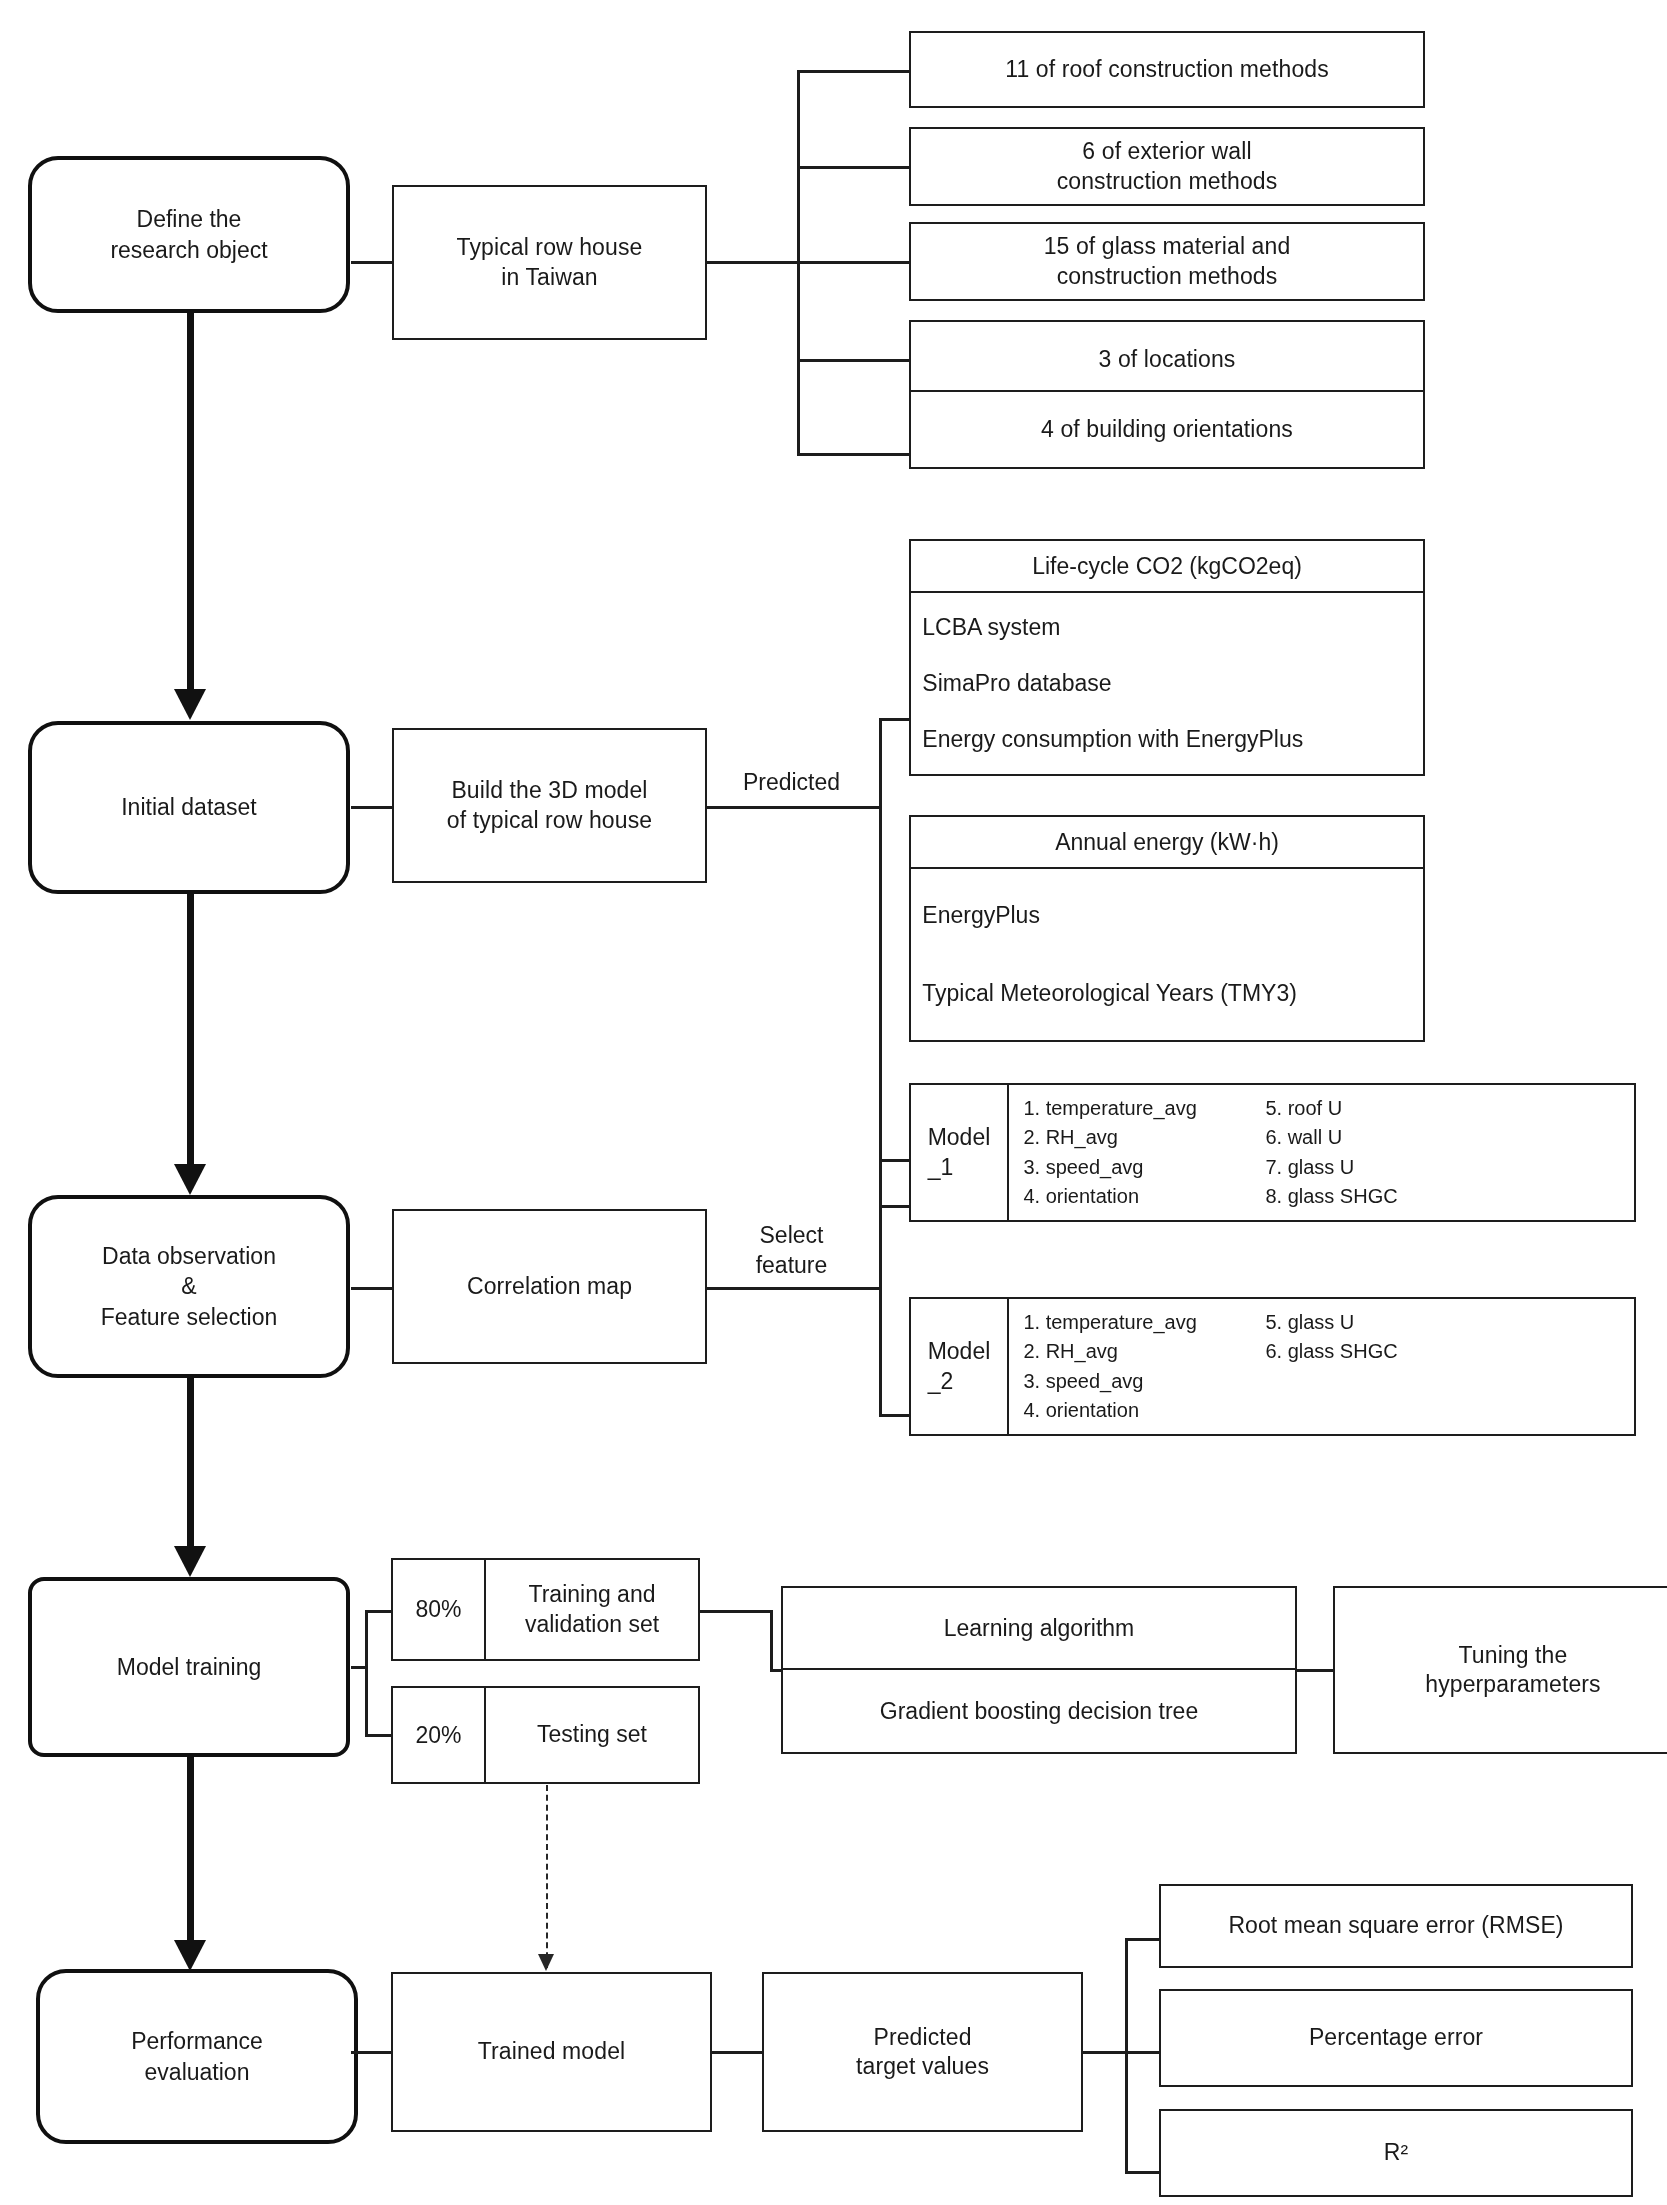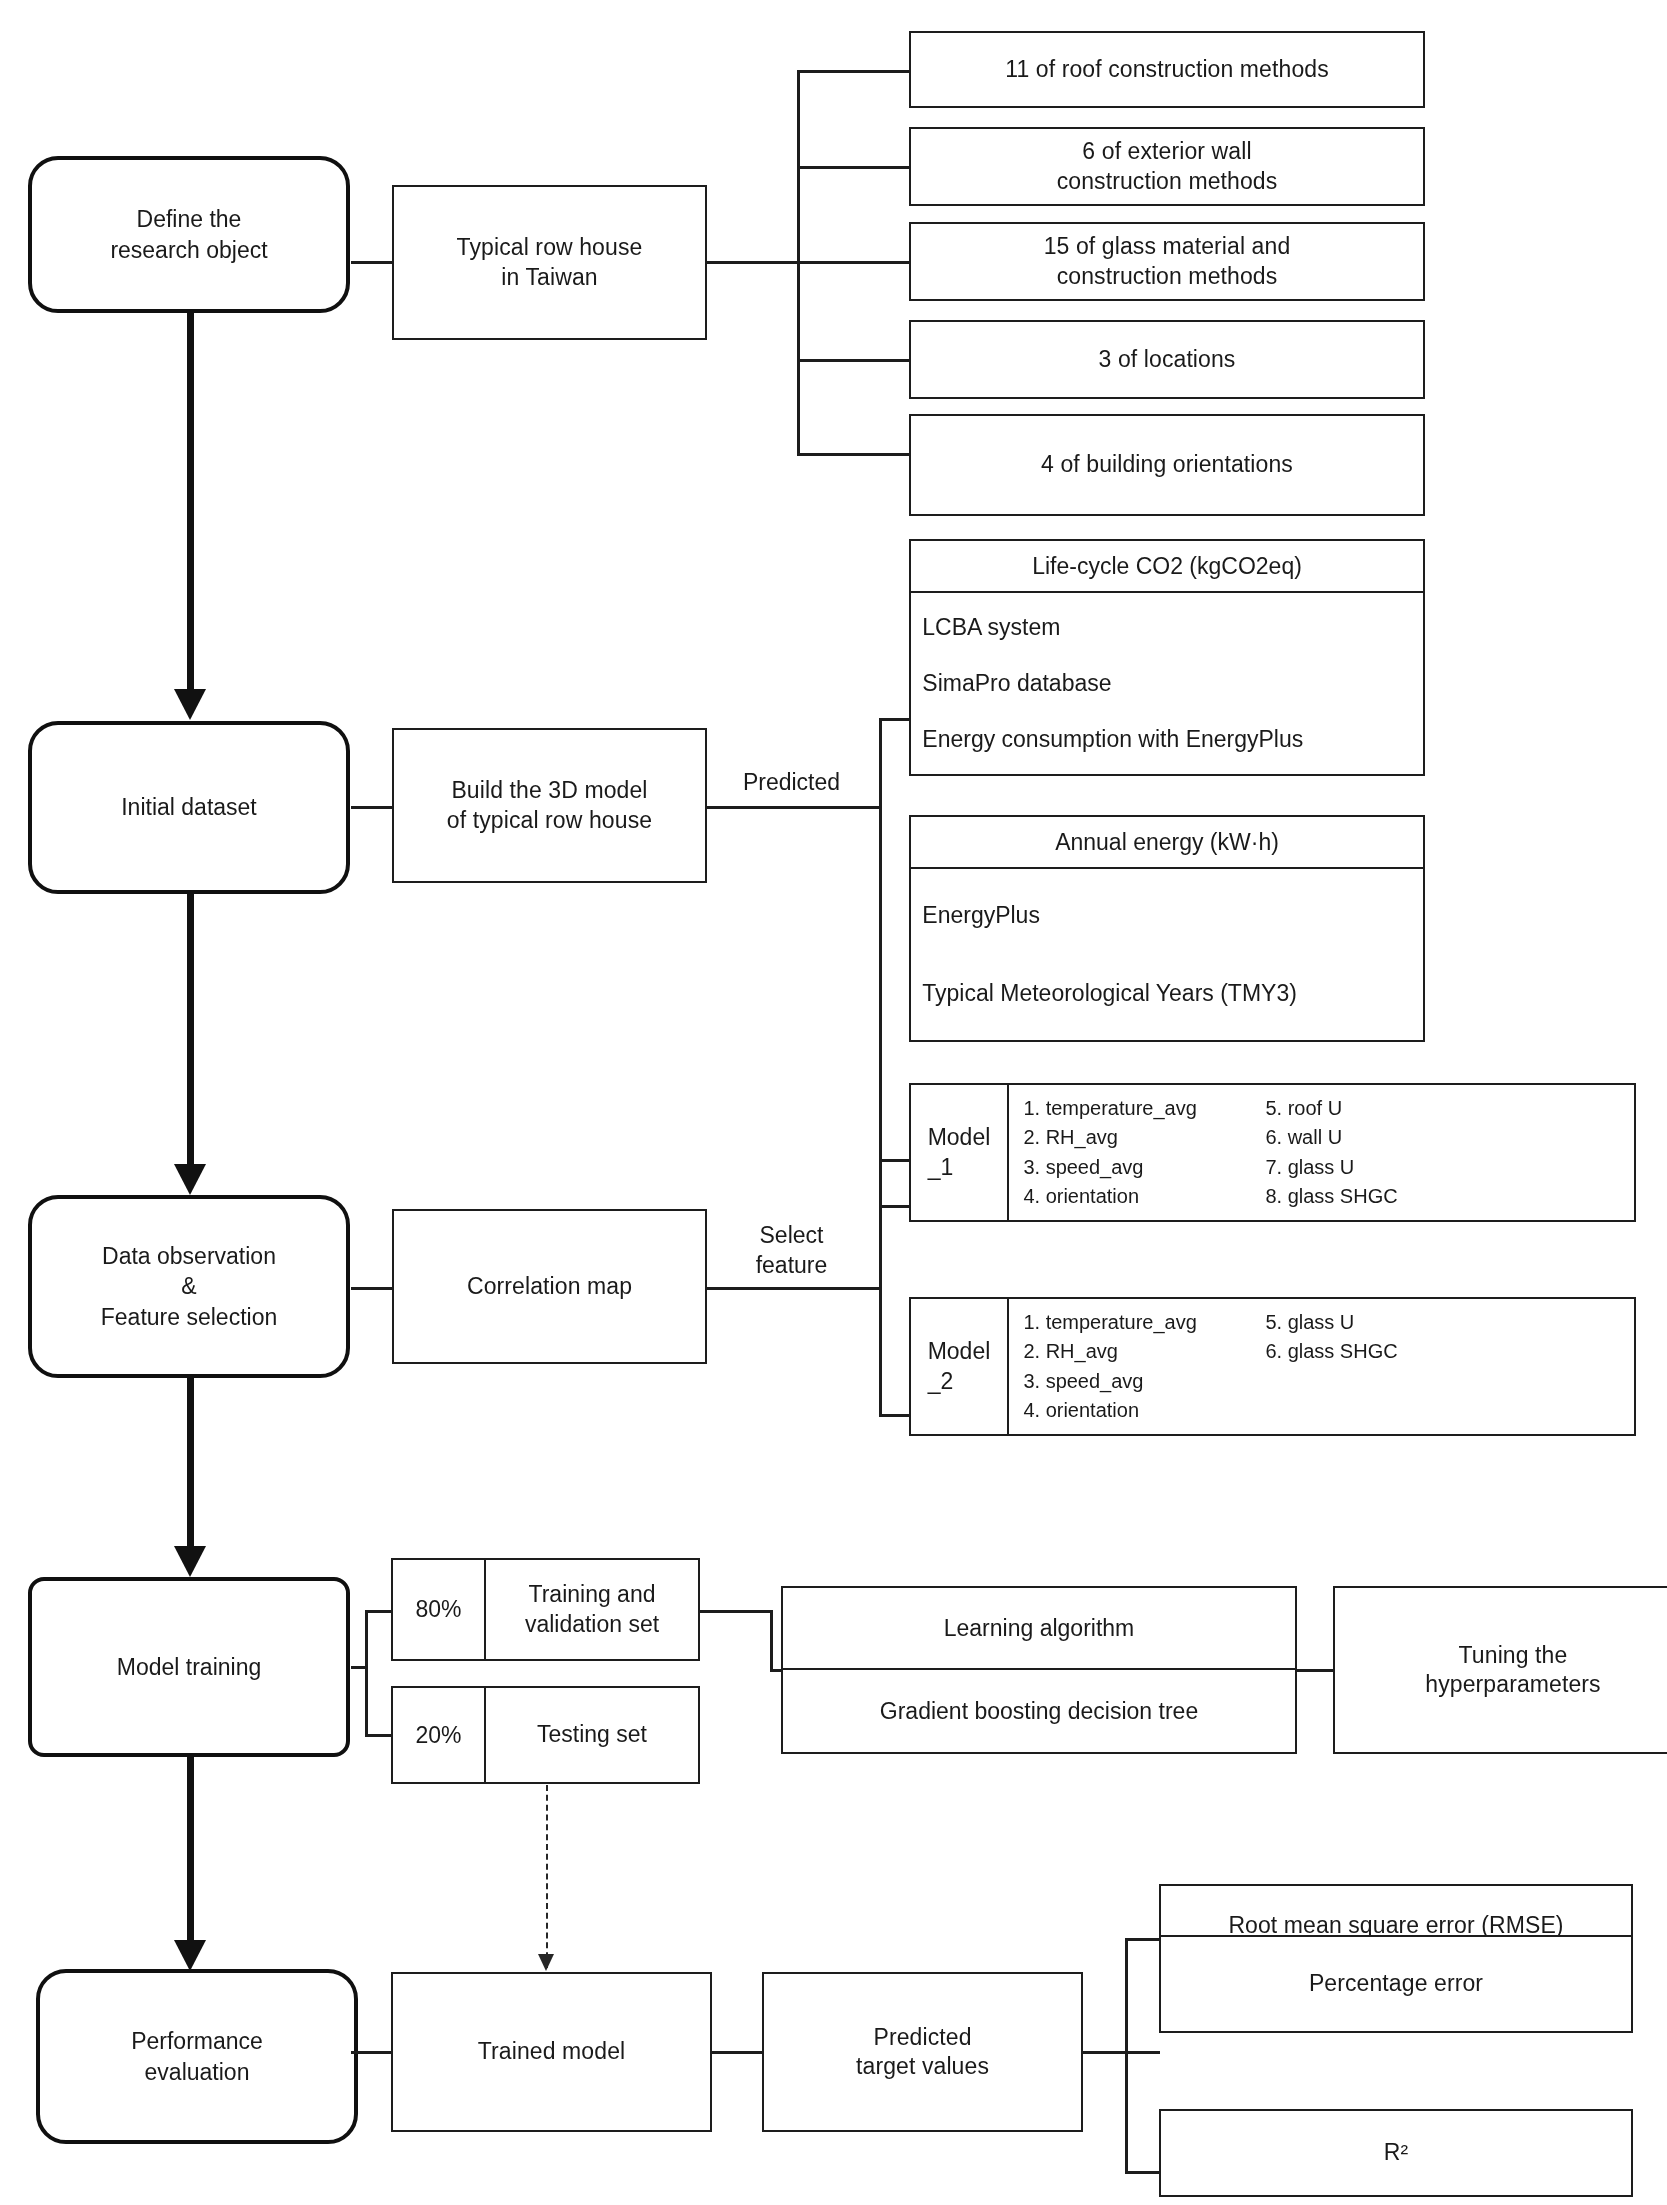--- a/index.html
+++ b/index.html
@@ -215,21 +215,21 @@
     <span style="white-space:pre-line">6 of exterior wall
 construction methods</span>
   </div>
   <div class="box" style="left:909px; top:222px; width:516px; height:79px;">
     <span style="white-space:pre-line">15 of glass material and
 construction methods</span>
   </div>
   <div class="box" style="left:909px; top:320px; width:516px; height:79px;">
     <span style="white-space:pre-line">3 of locations</span>
   </div>
-  <div class="box" style="left:909px; top:414px; width:516px; height:102px;">
+  <div class="box" style="left:909px; top:390px; width:516px; height:79px;">
     <span style="white-space:pre-line">4 of building orientations</span>
   </div>
 
   <div class="flow-line" style="left:187px; top:313px; height:376px;"></div>
   <div class="flow-head" style="left:174px; top:689px;"></div>
 
   <div class="stage" style="left:28px; top:721px; width:322px; height:173px;">
     <span style="white-space:pre-line">Initial dataset</span>
   </div>
 
@@ -390,21 +390,21 @@
 
   <div class="hline" style="left:1083px; top:2051px; width:44px;"></div>
   <div class="vline" style="left:1125px; top:1938px; width:2.6px; height:236px;"></div>
   <div class="hline" style="left:1125px; top:1938px; width:35px;"></div>
   <div class="hline" style="left:1125px; top:2051px; width:35px;"></div>
   <div class="hline" style="left:1125px; top:2171px; width:35px;"></div>
 
   <div class="box" style="left:1159px; top:1884px; width:474px; height:84px;">
     <span>Root mean square error (RMSE)</span>
   </div>
-  <div class="box" style="left:1159px; top:1935px; width:474px; height:98px;">
+  <div class="box" style="left:1159px; top:1989px; width:474px; height:98px;">
     <span>Percentage error</span>
   </div>
   <div class="box" style="left:1159px; top:2109px; width:474px; height:88px;">
     <span>R²</span>
   </div>
 
 </div>
 
 
 </body></html>

